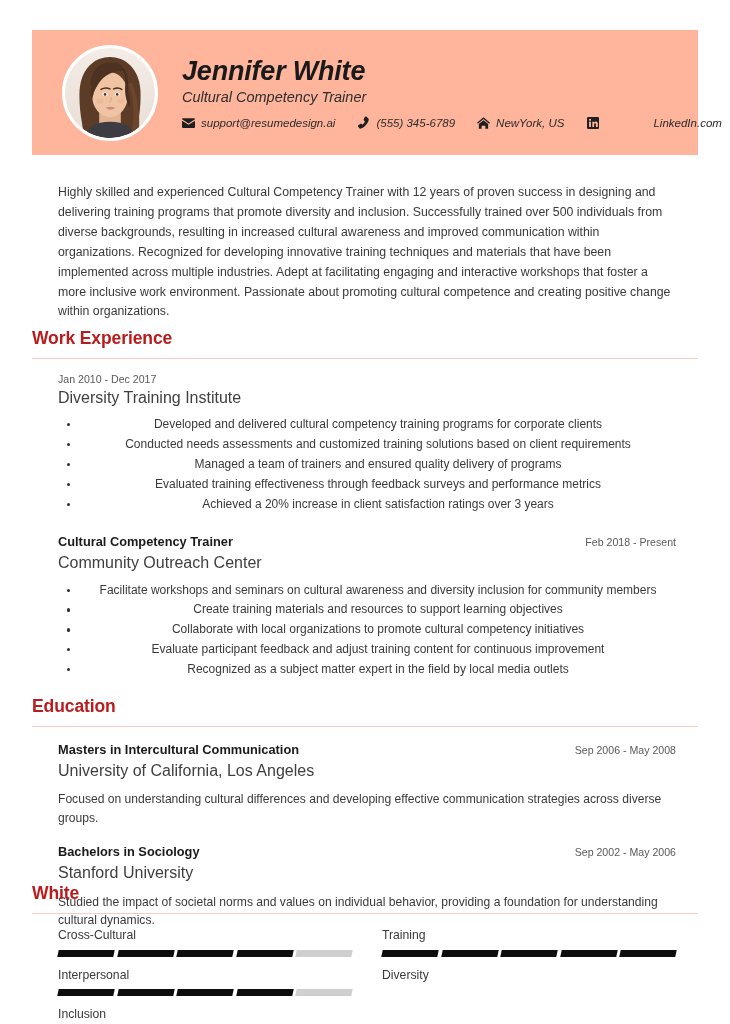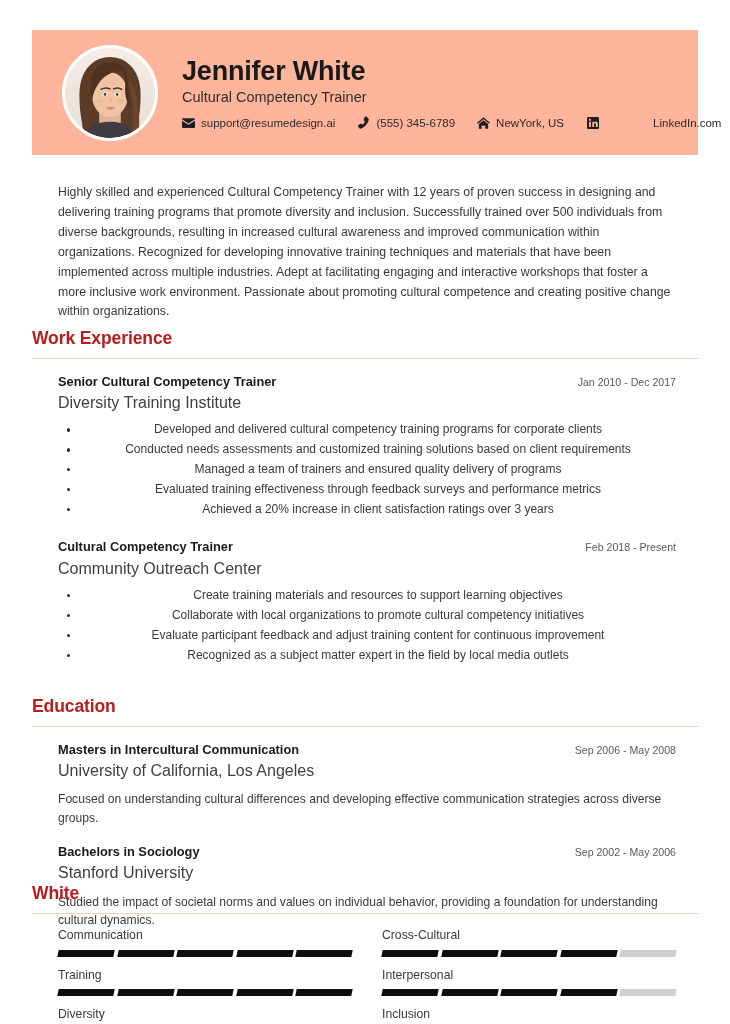--- a/index.html
+++ b/index.html
@@ -54,20 +54,21 @@
     inset: 0;
     border-radius: 50%;
     overflow: hidden;
   }
   .avatar-photo svg { display: block; width: 100%; height: 100%; }
 
   .header-text {
     flex: 1 1 auto;
     min-width: 0;
     padding-right: 12px;
+    font-style: italic;
   }
   .name {
     font-size: 27px;
     font-weight: bold;
     color: #1a1a1a;
     line-height: 1.12;
     letter-spacing: -0.2px;
     margin: 0 0 2px 0;
   }
   .job-title {
@@ -334,40 +335,40 @@
 
   <div class="summary">Highly skilled and experienced Cultural Competency Trainer with 12 years of proven success in designing and delivering training programs that promote diversity and inclusion. Successfully trained over 500 individuals from diverse backgrounds, resulting in increased cultural awareness and improved communication within organizations. Recognized for developing innovative training techniques and materials that have been implemented across multiple industries. Adept at facilitating engaging and interactive workshops that foster a more inclusive work environment. Passionate about promoting cultural competence and creating positive change within organizations.</div>
 
   <div class="section" style="top:328px;">
     <div class="section-title">Work Experience</div>
     <div class="section-rule"></div>
     <div class="section-body">
 
       <div class="entry">
         <div class="entry-head">
-          <div class="entry-role">Senior Cultural Competency Trainer</div>
           <div class="entry-date">Jan 2010 - Dec 2017</div>
         </div>
         <div class="entry-org">Diversity Training Institute</div>
         <ul class="bullets">
           <li>Developed and delivered cultural competency training programs for corporate clients</li>
           <li>Conducted needs assessments and customized training solutions based on client requirements</li>
           <li>Managed a team of trainers and ensured quality delivery of programs</li>
           <li>Evaluated training effectiveness through feedback surveys and performance metrics</li>
           <li>Achieved a 20% increase in client satisfaction ratings over 3 years</li>
         </ul>
       </div>
 
       <div class="entry" style="margin-top:20px;">
         <div class="entry-head">
           <div class="entry-role">Cultural Competency Trainer</div>
           <div class="entry-date">Feb 2018 - Present</div>
         </div>
         <div class="entry-org">Community Outreach Center</div>
         <ul class="bullets">
+          <li>Facilitate workshops and seminars on cultural awareness and diversity inclusion for community members</li>
           <li>Create training materials and resources to support learning objectives</li>
           <li>Collaborate with local organizations to promote cultural competency initiatives</li>
           <li>Evaluate participant feedback and adjust training content for continuous improvement</li>
           <li>Recognized as a subject matter expert in the field by local media outlets</li>
         </ul>
       </div>
 
     </div>
   </div>
 
@@ -395,30 +396,20 @@
       </div>
 
     </div>
   </div>
 
   <div class="section" style="top:883px;">
     <div class="section-title">White</div>
     <div class="section-rule"></div>
     <div class="skills-grid">
 
-      <div class="skill">
-        <div class="skill-name">Communication</div>
-        <div class="skill-bar">
-            <div class="seg on"></div>
-            <div class="seg on"></div>
-            <div class="seg on"></div>
-            <div class="seg on"></div>
-            <div class="seg on"></div>
-          </div>
-      </div>
 
       <div class="skill">
         <div class="skill-name">Cross-Cultural</div>
         <div class="skill-bar">
             <div class="seg on"></div>
             <div class="seg on"></div>
             <div class="seg on"></div>
             <div class="seg on"></div>
             <div class="seg"></div>
           </div>

